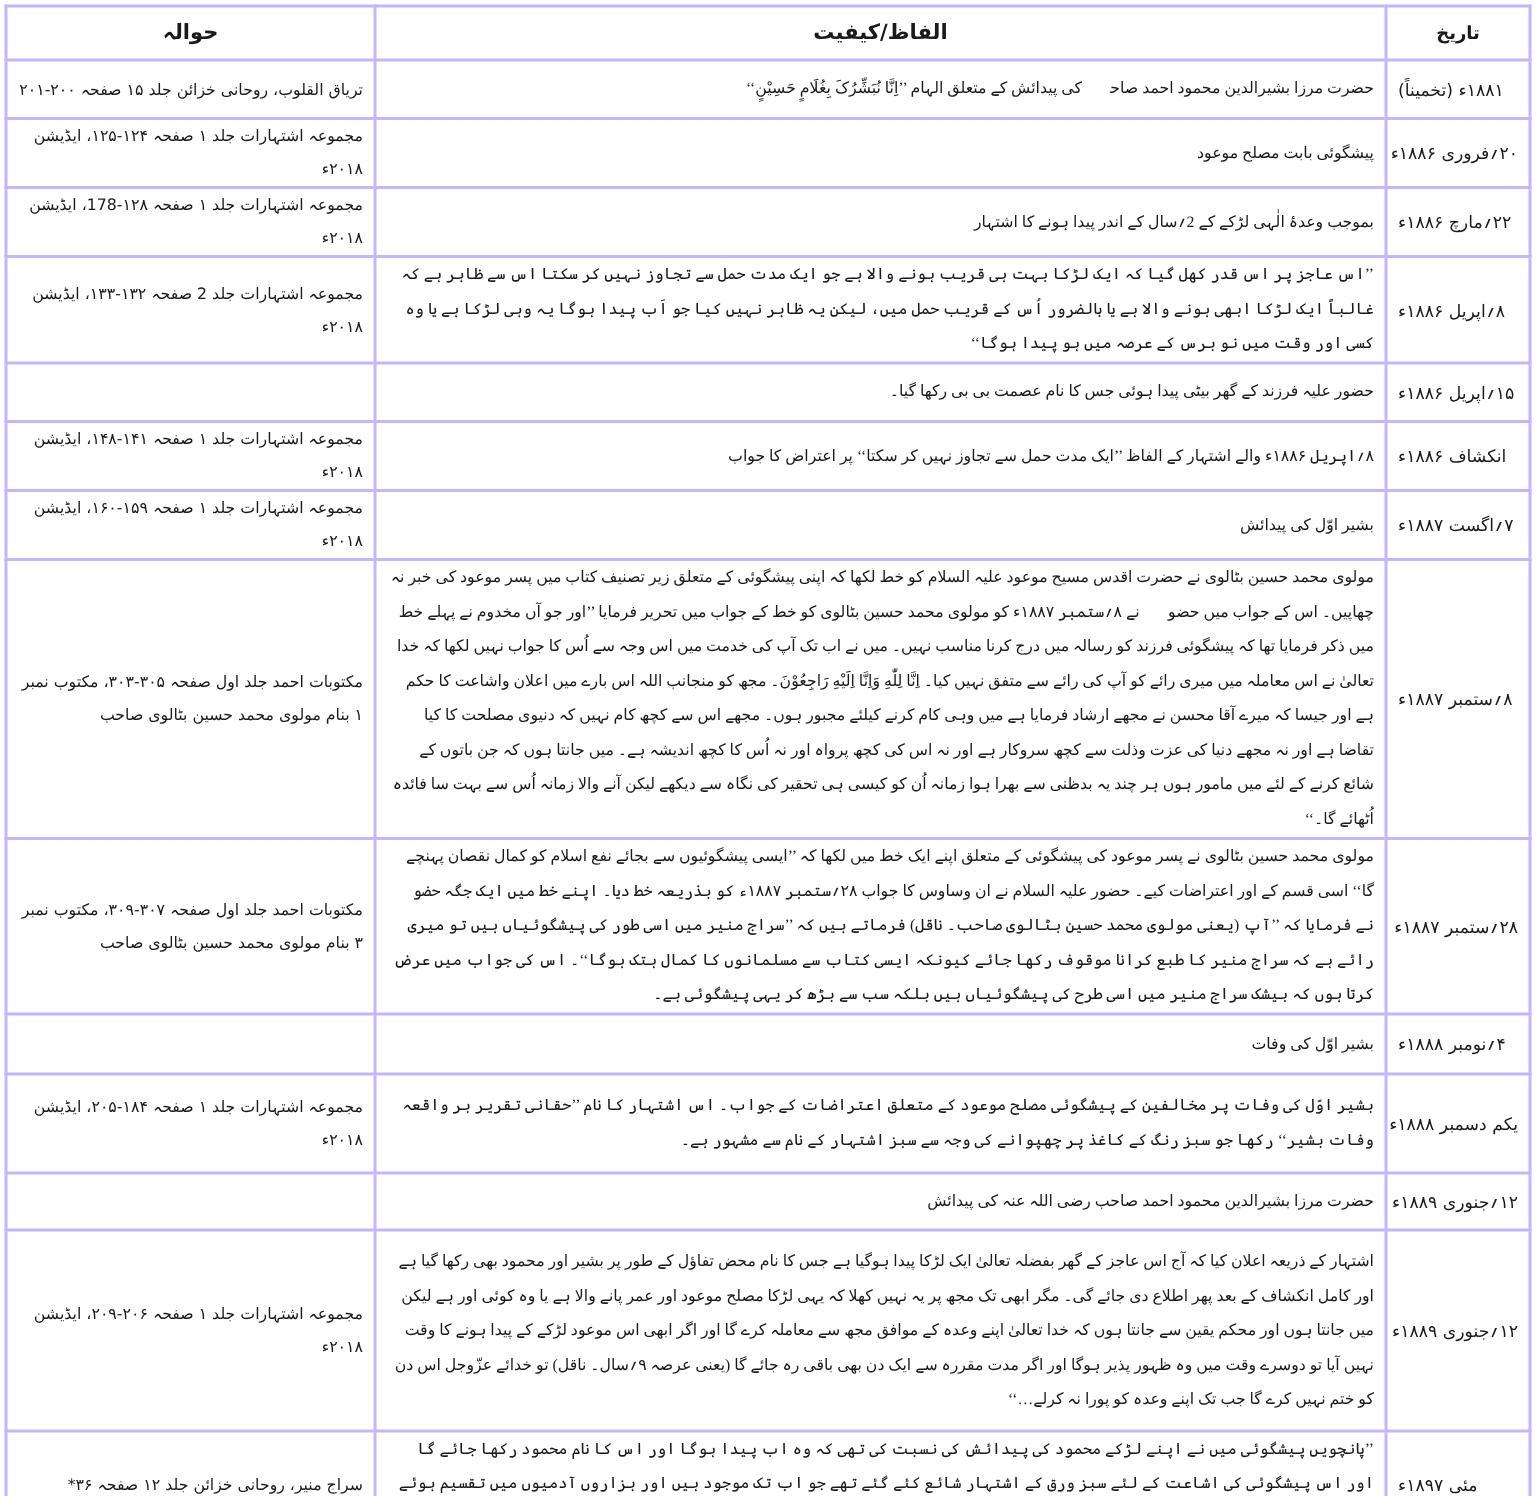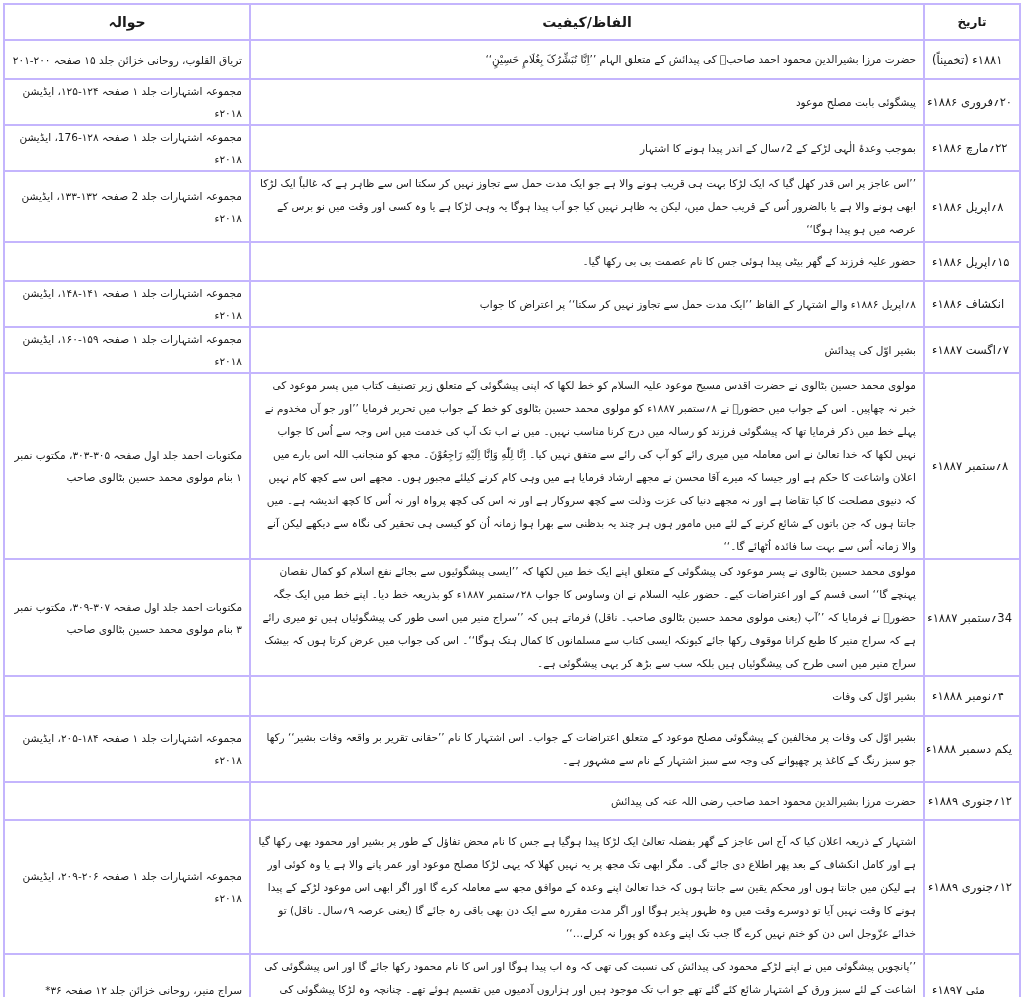--- a/index.html
+++ b/index.html
@@ -1,21 +1,21 @@
 <!DOCTYPE html>
 <html><head>
 <meta charset="utf-8">
 <style>
   html, body { margin: 0; padding: 0; background: #ffffff; }
   body { width: 1024px; height: 997px; overflow: hidden; font-family: "DejaVu Sans", sans-serif; color: #1a1a1a; }
   .tbl { position: absolute; left: 3px; top: 3px; width: 1018px; border-collapse: collapse; table-layout: fixed; direction: rtl; }
   .tbl td, .tbl th { border: 2px solid #c4b5fd; padding: 0 7px; vertical-align: middle; }
   .tbl th { height: 34px; font-size: 14px; font-weight: bold; text-align: center; }
   .c-date { width: 80px; text-align: left; font-size: 11.5px; white-space: nowrap; }
-  .c-desc { font-size: 10.5px; line-height: 23px; }
+  .c-desc { font-size: 10.5px; line-height: 23px; font-family: Liberation Serif, serif; }
   .c-ref { width: 230px; text-align: right; font-size: 10.5px; line-height: 22px; }
   .tbl th.c-date { font-size: 12px; }
   .tbl th.c-ref { font-size: 14px; }
 </style>
 </head>
 <body>
 
 <table class="tbl">
   <thead>
     <tr>
@@ -31,21 +31,21 @@
       <td class="c-ref">تریاق القلوب، روحانی خزائن جلد ۱۵ صفحہ ۲۰۰-۲۰۱</td>
     </tr>
     <tr style="height:39px">
       <td class="c-date">۲۰؍فروری ۱۸۸۶ء</td>
       <td class="c-desc">پیشگوئی بابت مصلح موعود</td>
       <td class="c-ref">مجموعہ اشتہارات جلد ۱ صفحہ ۱۲۴-۱۲۵، ایڈیشن ۲۰۱۸ء</td>
     </tr>
     <tr style="height:39px">
       <td class="c-date">۲۲؍مارچ ۱۸۸۶ء</td>
       <td class="c-desc">بموجب وعدۂ الٰہی لڑکے کے 2؍سال کے اندر پیدا ہونے کا اشتہار</td>
-      <td class="c-ref">مجموعہ اشتہارات جلد ۱ صفحہ ۱۲۸-176، ایڈیشن ۲۰۱۸ء</td>
+      <td class="c-ref">مجموعہ اشتہارات جلد ۱ صفحہ ۱۲۸-178، ایڈیشن ۲۰۱۸ء</td>
     </tr>
     <tr style="height:70px">
       <td class="c-date">۸؍اپریل ۱۸۸۶ء</td>
       <td class="c-desc">’’اس عاجز پر اس قدر کھل گیا کہ ایک لڑکا بہت ہی قریب ہونے والا ہے جو ایک مدت حمل سے تجاوز نہیں کر سکتا اس سے ظاہر ہے کہ غالباً ایک لڑکا ابھی ہونے والا ہے یا بالضرور اُس کے قریب حمل میں، لیکن یہ ظاہر نہیں کیا جو اَب پیدا ہوگا یہ وہی لڑکا ہے یا وہ کسی اور وقت میں نو برس کے عرصہ میں ہو پیدا ہوگا‘‘</td>
       <td class="c-ref">مجموعہ اشتہارات جلد 2 صفحہ ۱۳۲-۱۳۳، ایڈیشن ۲۰۱۸ء</td>
     </tr>
     <tr style="height:39px">
       <td class="c-date">۱۵؍اپریل ۱۸۸۶ء</td>
       <td class="c-desc">حضور علیہ فرزند کے گھر بیٹی پیدا ہوئی جس کا نام عصمت بی بی رکھا گیا۔</td>
       <td class="c-ref"></td>
@@ -59,21 +59,21 @@
       <td class="c-date">۷؍اگست ۱۸۸۷ء</td>
       <td class="c-desc">بشیر اوّل کی پیدائش</td>
       <td class="c-ref">مجموعہ اشتہارات جلد ۱ صفحہ ۱۵۹-۱۶۰، ایڈیشن ۲۰۱۸ء</td>
     </tr>
     <tr style="height:185px">
       <td class="c-date">۸؍ستمبر ۱۸۸۷ء</td>
       <td class="c-desc">مولوی محمد حسین بٹالوی نے حضرت اقدس مسیح موعود علیہ السلام کو خط لکھا کہ اپنی پیشگوئی کے متعلق زیر تصنیف کتاب میں پسر موعود کی خبر نہ چھاپیں۔ اس کے جواب میں حضورؑ نے ۸؍ستمبر ۱۸۸۷ء کو مولوی محمد حسین بٹالوی کو خط کے جواب میں تحریر فرمایا ’’اور جو آں مخدوم نے پہلے خط میں ذکر فرمایا تھا کہ پیشگوئی فرزند کو رسالہ میں درج کرنا مناسب نہیں۔ میں نے اب تک آپ کی خدمت میں اس وجہ سے اُس کا جواب نہیں لکھا کہ خدا تعالیٰ نے اس معاملہ میں میری رائے کو آپ کی رائے سے متفق نہیں کیا۔ اِنَّا لِلّٰهِ وَاِنَّا اِلَیْهِ رَاجِعُوْنَ۔ مجھ کو منجانب اللہ اس بارے میں اعلان واشاعت کا حکم ہے اور جیسا کہ میرے آقا محسن نے مجھے ارشاد فرمایا ہے میں وہی کام کرنے کیلئے مجبور ہوں۔ مجھے اس سے کچھ کام نہیں کہ دنیوی مصلحت کا کیا تقاضا ہے اور نہ مجھے دنیا کی عزت وذلت سے کچھ سروکار ہے اور نہ اس کی کچھ پرواہ اور نہ اُس کا کچھ اندیشہ ہے۔ میں جانتا ہوں کہ جن باتوں کے شائع کرنے کے لئے میں مامور ہوں ہر چند یہ بدظنی سے بھرا ہوا زمانہ اُن کو کیسی ہی تحقیر کی نگاہ سے دیکھے لیکن آنے والا زمانہ اُس سے بہت سا فائدہ اُٹھائے گا۔‘‘</td>
       <td class="c-ref">مکتوبات احمد جلد اول صفحہ ۳۰۵-۳۰۳، مکتوب نمبر ۱ بنام مولوی محمد حسین بٹالوی صاحب</td>
     </tr>
     <tr style="height:117px">
-      <td class="c-date">34؍ستمبر ۱۸۸۷ء</td>
+      <td class="c-date">۲۸؍ستمبر ۱۸۸۷ء</td>
       <td class="c-desc">مولوی محمد حسین بٹالوی نے پسر موعود کی پیشگوئی کے متعلق اپنے ایک خط میں لکھا کہ ’’ایسی پیشگوئیوں سے بجائے نفع اسلام کو کمال نقصان پہنچے گا‘‘ اسی قسم کے اور اعتراضات کیے۔ حضور علیہ السلام نے ان وساوس کا جواب ۲۸؍ستمبر ۱۸۸۷ء کو بذریعہ خط دیا۔ اپنے خط میں ایک جگہ حضورؑ نے فرمایا کہ ’’آپ (یعنی مولوی محمد حسین بٹالوی صاحب۔ ناقل) فرماتے ہیں کہ ’’سراج منیر میں اسی طور کی پیشگوئیاں ہیں تو میری رائے ہے کہ سراج منیر کا طبع کرانا موقوف رکھا جائے کیونکہ ایسی کتاب سے مسلمانوں کا کمال ہتک ہوگا‘‘۔ اس کی جواب میں عرض کرتا ہوں کہ بیشک سراج منیر میں اسی طرح کی پیشگوئیاں ہیں بلکہ سب سے بڑھ کر یہی پیشگوئی ہے۔</td>
       <td class="c-ref">مکتوبات احمد جلد اول صفحہ ۳۰۷-۳۰۹، مکتوب نمبر ۳ بنام مولوی محمد حسین بٹالوی صاحب</td>
     </tr>
     <tr style="height:40px">
       <td class="c-date">۴؍نومبر ۱۸۸۸ء</td>
       <td class="c-desc">بشیر اوّل کی وفات</td>
       <td class="c-ref"></td>
     </tr>
     <tr style="height:66px">
       <td class="c-date">یکم دسمبر ۱۸۸۸ء</td>

